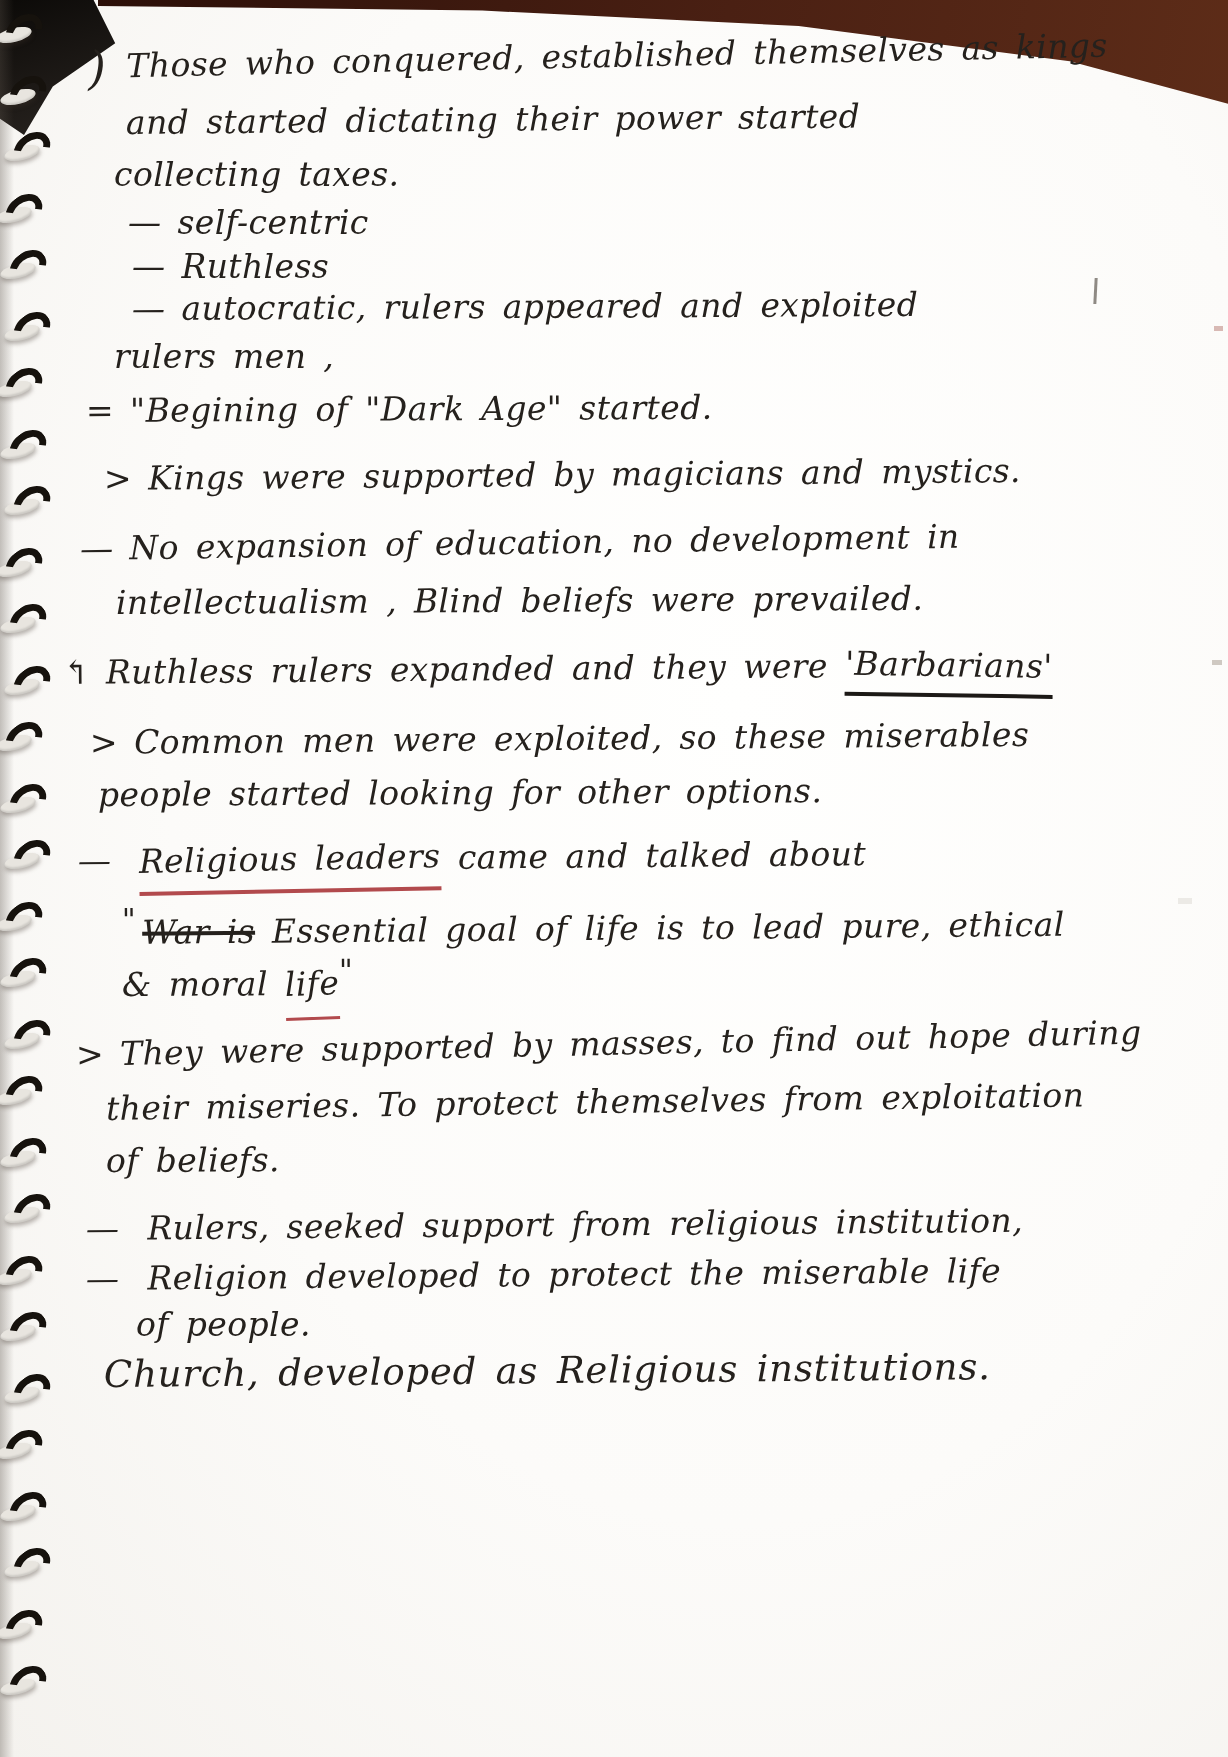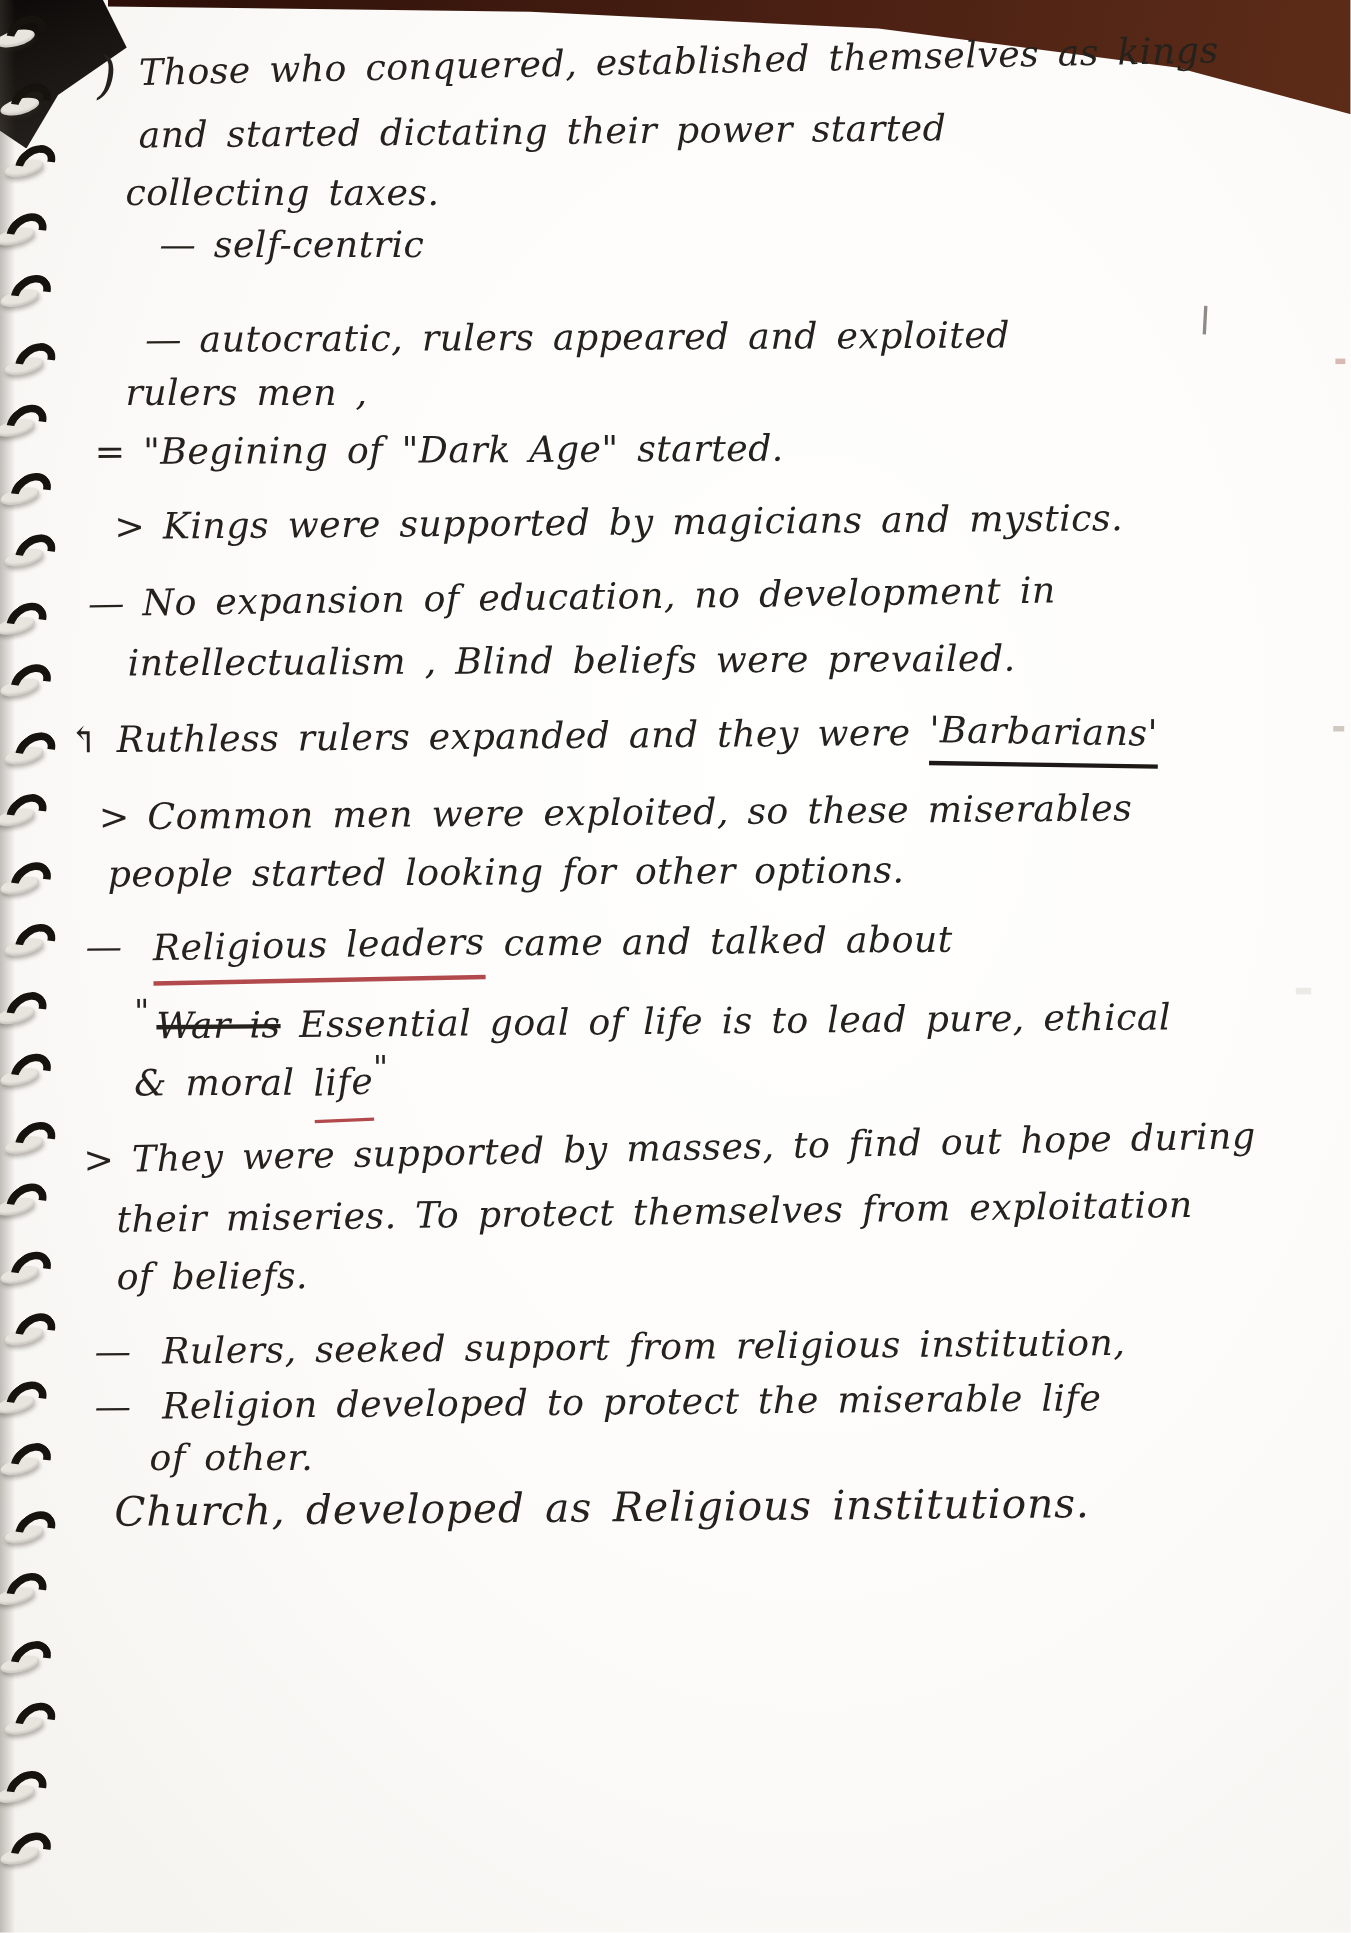--- a/index.html
+++ b/index.html
@@ -216,22 +216,25 @@
 
   <div class="line t-m12" style="left:88px;top:44px">
     <span class="bullet bullet-big">)</span><span>Those who conquered, established themselves as kings</span>
   </div>
   <div class="line t-m05" style="left:126px;top:100px">
     <span>and started dictating their power started</span>
   </div>
   <div class="line t-0" style="left:114px;top:152px">
     <span>collecting taxes.</span>
   </div>
-  <div class="line t-0" style="left:145px;top:200px">
+  <div class="line t-0" style="left:128px;top:200px">
     <span class="bullet">—</span><span>self-centric</span>
+  </div>
+  <div class="line t-0" style="left:132px;top:244px">
+    <span class="bullet">—</span><span>Ruthless</span>
   </div>
   <div class="line t-m03" style="left:132px;top:286px">
     <span class="bullet">—</span><span>autocratic, rulers appeared and exploited</span>
   </div>
   <div class="line t-0" style="left:114px;top:334px">
     <span>rulers men ,</span>
   </div>
   <div class="line t-m03" style="left:86px;top:388px">
     <span class="bullet">=</span><span>"Begining of "Dark Age" started.</span>
   </div>
@@ -271,19 +274,19 @@
   <div class="line t-m03" style="left:106px;top:1138px">
     <span>of beliefs.</span>
   </div>
   <div class="line t-m05" style="left:86px;top:1206px">
     <span class="bullet dash">—</span><span>Rulers, seeked support from religious institution,</span>
   </div>
   <div class="line t-m05" style="left:86px;top:1256px">
     <span class="bullet dash">—</span><span>Religion developed to protect the miserable life</span>
   </div>
   <div class="line t-0" style="left:136px;top:1302px">
-    <span>of other.</span>
+    <span>of people.</span>
   </div>
   <div class="line t-m05 big-note" style="left:104px;top:1352px">
     <span>Church, developed as Religious institutions.</span>
   </div>
 
 </div>
 
 </body></html>

